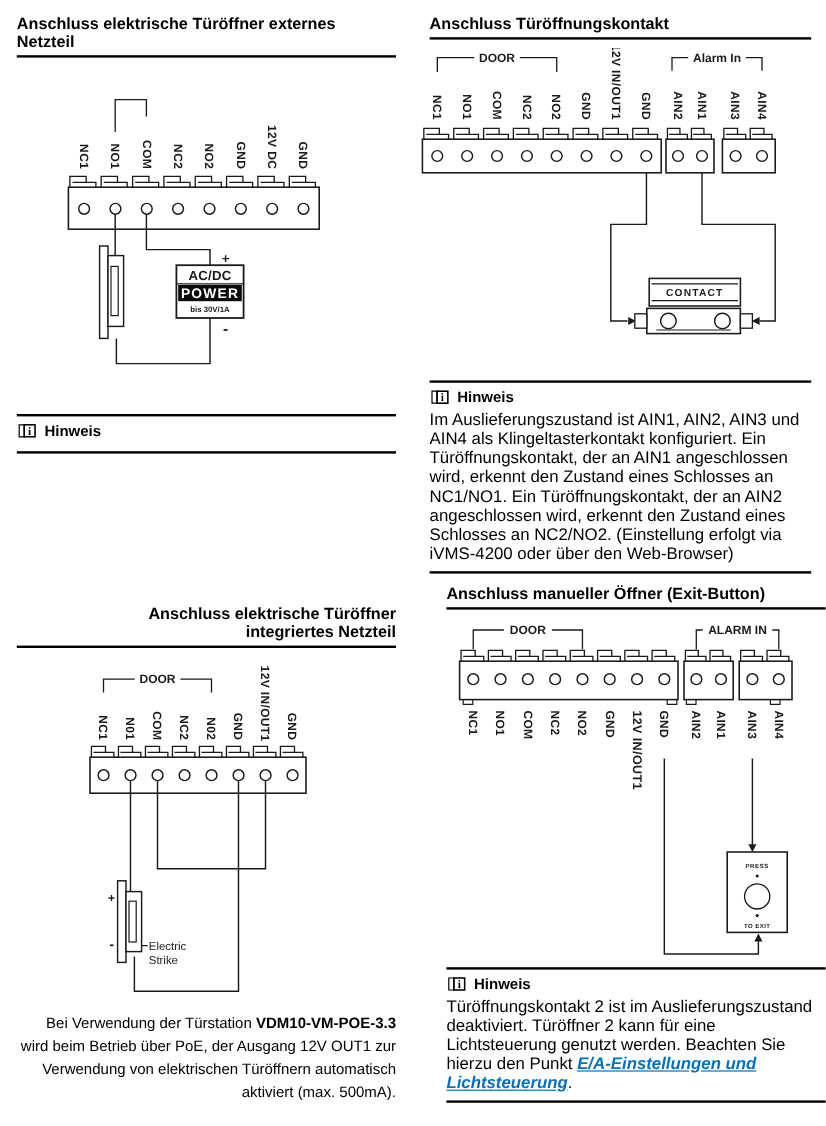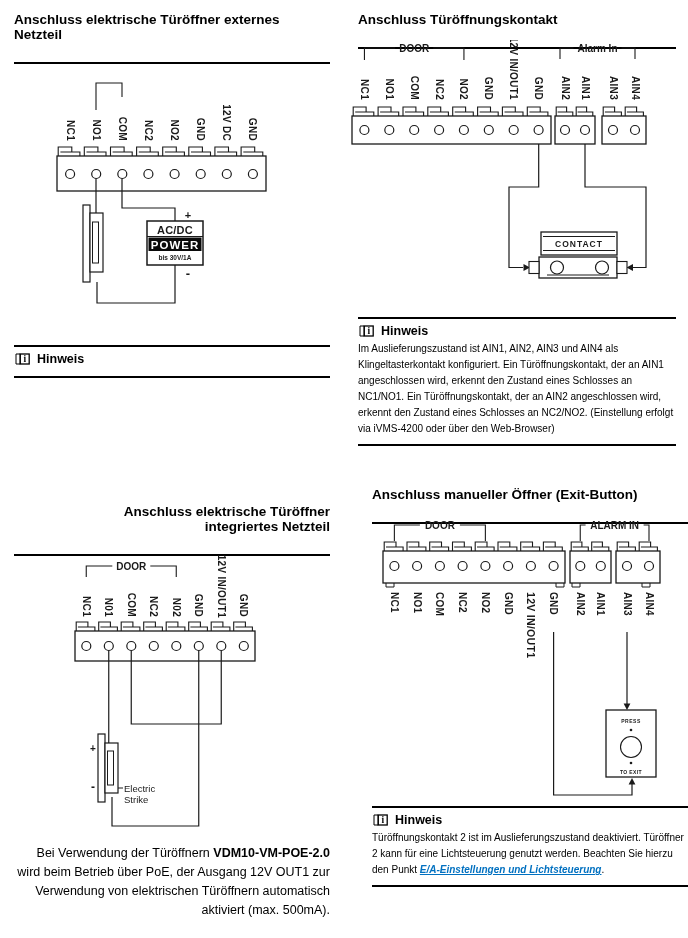--- a/index.html
+++ b/index.html
@@ -3,32 +3,32 @@
 <meta charset="utf-8">
 <style>
   html,body{margin:0;padding:0;}
   body{
     width:688px;height:938px;position:relative;background:#ffffff;
     font-family:"Liberation Sans",sans-serif;color:#000;overflow:hidden;
   }
   .quad{position:absolute;}
   .title{
     margin:0;font-size:13.5px;font-weight:bold;line-height:15px;
-    white-space:pre-line;border-bottom:2px solid #000;padding-bottom:20px;
+    white-space:pre-line;border-bottom:2px solid #000;padding-bottom:4px;
   }
   .diagram{position:absolute;}
   .diagram text{font-family:"Liberation Sans",sans-serif;}
   .note{
     position:absolute;left:0;right:0;
     border-top:2px solid #000;border-bottom:2px solid #000;
     padding:5px 0 7px 0;background:#fff;
   }
   .note-head{display:flex;align-items:center;gap:6px;font-weight:bold;font-size:12.5px;margin-bottom:3px;}
   .note-icon{flex:0 0 auto;}
-  .note-body{font-size:10px;line-height:16px;}
+  .note-body{font-size:14px;line-height:16px;}
   .note-link{font-weight:bold;font-style:italic;text-decoration:underline;}
   .para{position:absolute;left:0;right:0;margin:0;font-size:12.5px;line-height:19px;}
 </style>
 </head>
 <body>
 
 <section class="quad" style="left:14px;top:12px;width:316px;height:470px;">
   <h2 class="title">Anschluss elektrische Türöffner externes
 Netzteil</h2>
   <svg id="svg1" class="diagram" width="316" height="235" viewBox="0 0 316 235" style="left:0;top:66px;">
@@ -202,21 +202,21 @@
         <rect x="91" y="189" width="13" height="50" fill="#fff" stroke="#1a1a1a" stroke-width="1.2"></rect>
         <rect x="93.5" y="197" width="6" height="34" fill="none" stroke="#1a1a1a" stroke-width="1"></rect>
         <text x="79" y="198" text-anchor="middle" font-size="10" font-weight="700" fill="#1a1a1a">+</text>
         <text x="79" y="237" text-anchor="middle" font-size="12" font-weight="700" fill="#1a1a1a">-</text>
         <path d="M104 234 H109" fill="none" stroke="#1a1a1a" stroke-width="1"></path>
         <text x="110" y="238" text-anchor="start" font-size="9.5" font-weight="400" fill="#1a1a1a">Electric</text>
         <text x="110" y="249" text-anchor="start" font-size="9.5" font-weight="400" fill="#1a1a1a">Strike</text>
       </g>
     </svg>
   <p class="para" style="top:340px;">
-    <span>Bei Verwendung der Türöffnern </span><strong>VDM10-VM-POE-2.0</strong><span> wird beim Betrieb über PoE, der Ausgang 12V OUT1 zur Verwendung von elektrischen Türöffnern automatisch aktiviert (max. 500mA).</span>
+    <span>Bei Verwendung der Türstation </span><strong>VDM10-VM-POE-3.3</strong><span> wird beim Betrieb über PoE, der Ausgang 12V OUT1 zur Verwendung von elektrischen Türöffnern automatisch aktiviert (max. 500mA).</span>
   </p>
 </section>
 
 <section class="quad" style="left:372px;top:487px;width:318px;height:440px;">
   <h2 class="title">Anschluss manueller Öffner (Exit-Button)</h2>
   <svg id="svg4" class="diagram" width="318" height="282" viewBox="0 0 318 282" style="left:0;top:33px;">
       <g>
         <path d="M181.6 112 V275 H260 V263" fill="none" stroke="#1a1a1a" stroke-width="1.2"></path>
         <polygon points="256.6,264.5 263.4,264.5 260,258" fill="#1a1a1a"></polygon>
         <path d="M255 112 V184" fill="none" stroke="#1a1a1a" stroke-width="1.2"></path>

